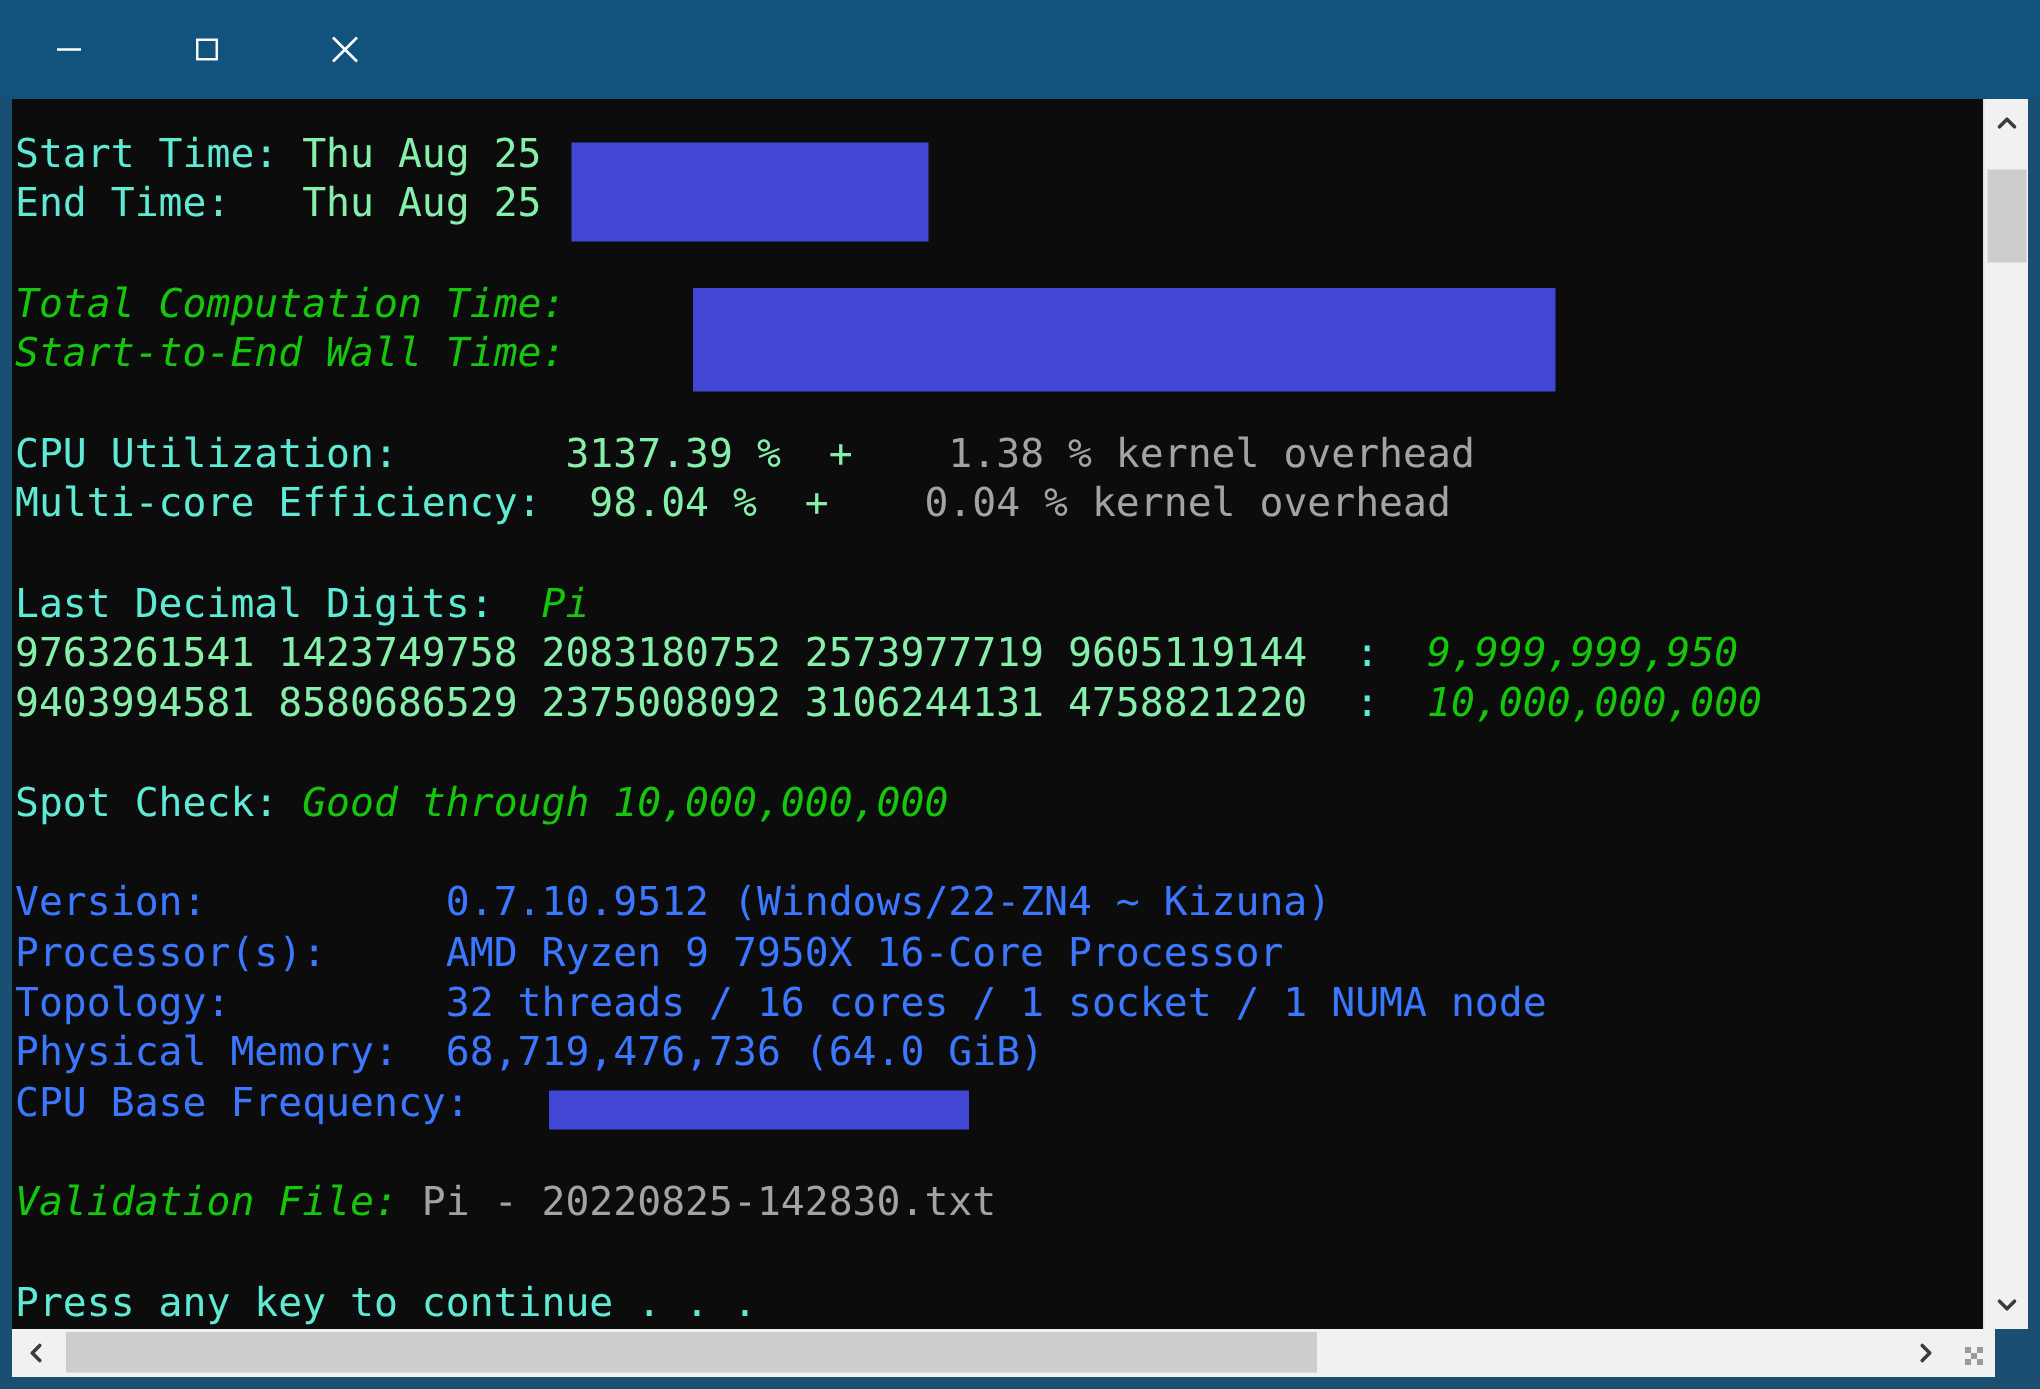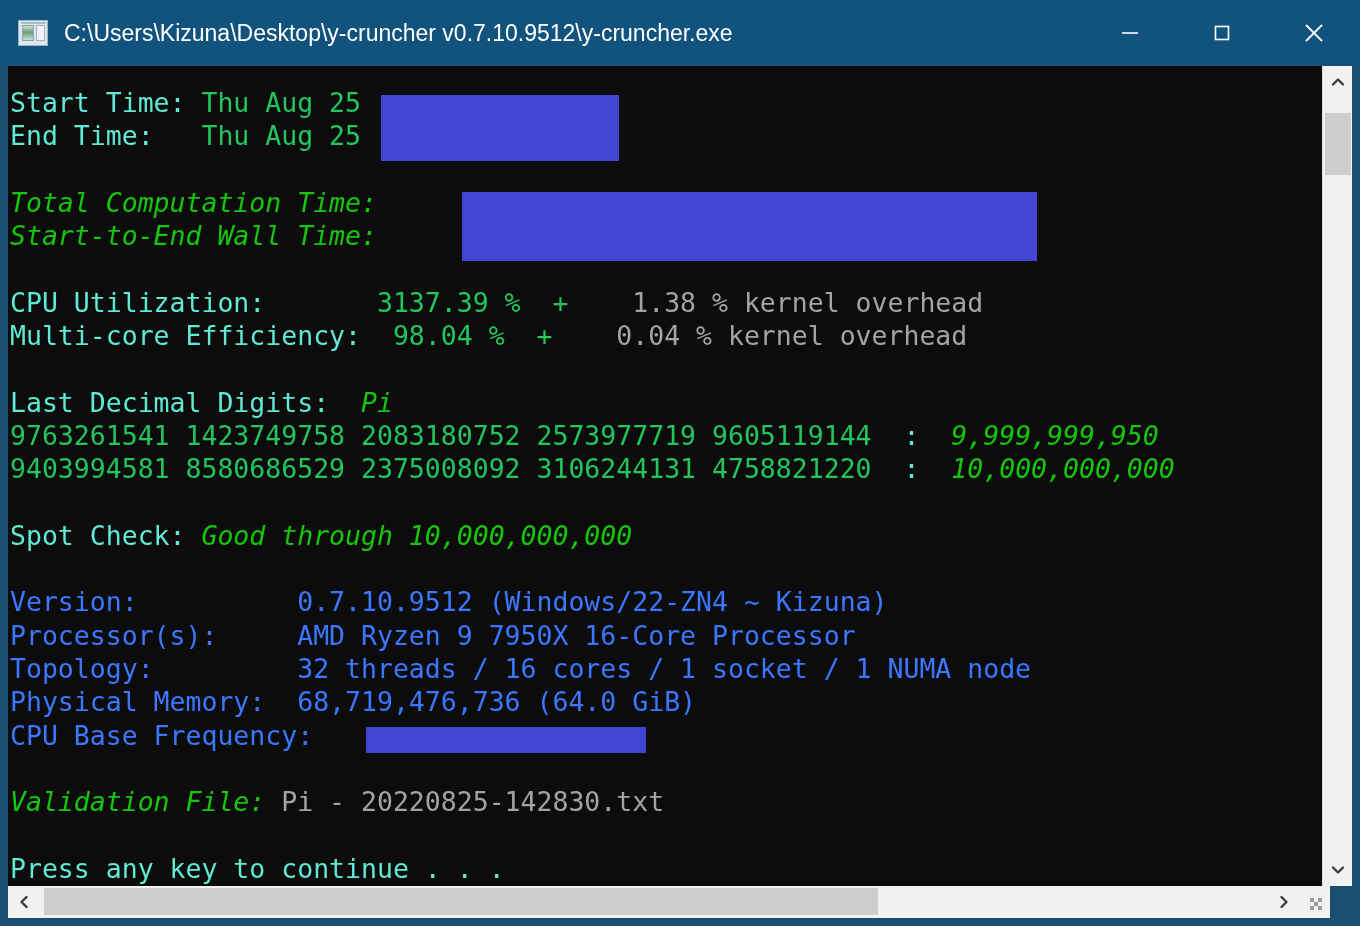--- a/index.html
+++ b/index.html
@@ -112,21 +112,21 @@
     top: 0;
     padding: 20px 0 0 2px;
     font-family: "DejaVu Sans Mono", monospace;
     font-size: 26.5px;
     line-height: 33.3px;
     letter-spacing: 0px;
     white-space: pre;
   }
   .ln { display: block; height: 33.3px; }
   .c-white   { color: #5eead4; }
-  .c-yellow  { color: #22c55e; margin-top: 32px; }
+  .c-yellow  { color: #86efac; margin-top: 32px; }
   .c-green   { color: #16c60c; font-style: italic; }
   .c-blue    { color: #3b78ff; }
   .c-magenta { color: #a3a3a3; }
 
   
   .sel {
     position: absolute;
     background: #4147d4;
   }
 
@@ -201,28 +201,20 @@
     width: 4px; height: 4px;
     background: #9a9a9a;
   }
 </style>
 </head>
 <body>
 
 <div id="window">
 
   <div id="titlebar">
-    <div id="titlebar-left">
-      <div id="app-icon">
-        <div class="strip"></div>
-        <div class="pane-a"></div>
-        <div class="pane-b"></div>
-      </div>
-      <div id="title-text">C:\Users\Kizuna\Desktop\y-cruncher v0.7.10.9512\y-cruncher.exe</div>
-    </div>
     <div id="titlebar-buttons">
       <div class="win-btn">
         <svg width="26" height="26" viewBox="0 0 26 26" aria-hidden="true">
           <line x1="5" y1="13" x2="21" y2="13" stroke="#ffffff" stroke-width="1.6"></line>
         </svg>
       </div>
       <div class="win-btn">
         <svg width="26" height="26" viewBox="0 0 26 26" aria-hidden="true">
           <rect x="6.5" y="6.5" width="13" height="13" fill="none" stroke="#ffffff" stroke-width="1.6"></rect>
         </svg>

